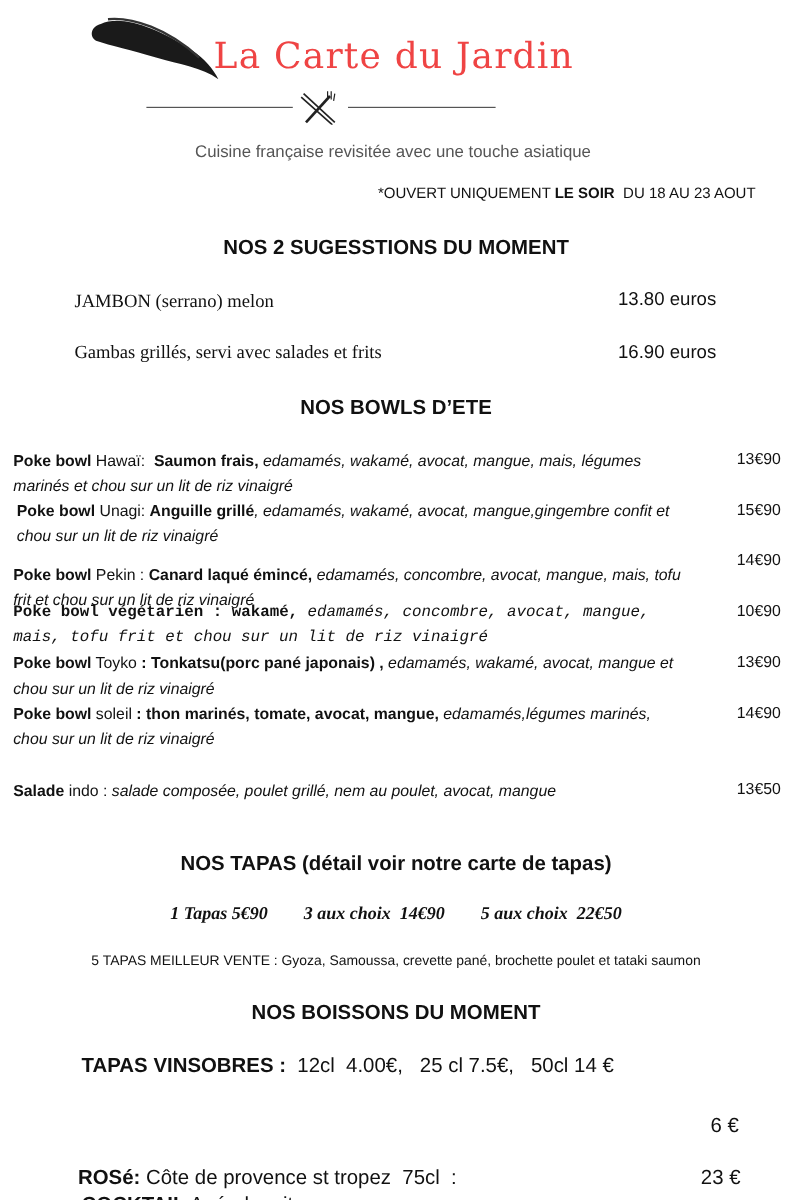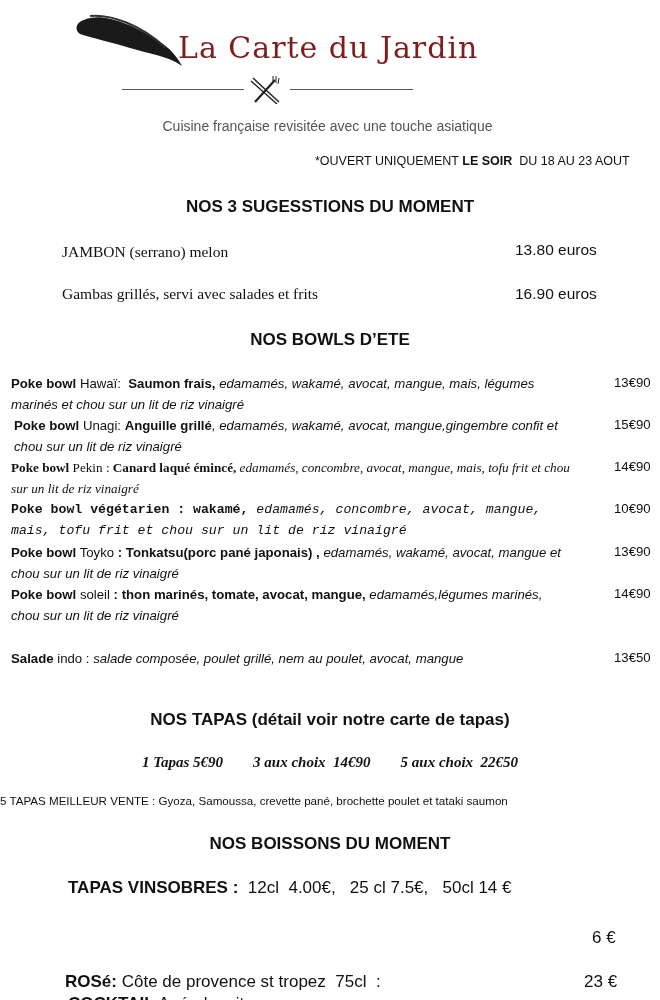--- a/index.html
+++ b/index.html
@@ -2,21 +2,21 @@
 <html><head>
 <meta charset="utf-8">
 <style>
   html, body { margin: 0; padding: 0; background: #ffffff; }
   body { width: 660px; height: 1000px; position: relative; overflow: hidden;
          font-family: "Liberation Sans", "DejaVu Sans", sans-serif; color: #111; }
   .abs { position: absolute; }
   
   .brush { left: 70px; top: 8px; width: 120px; height: 60px; }
   .logo-title { left: 178px; top: 30px; font-family: "DejaVu Serif", serif; font-size: 30px;
-                letter-spacing: 1px; color: #7f1d1d; font-weight: normal; }
+                letter-spacing: 1px; color: #ef4444; font-weight: normal; }
   .rule { height: 1px; background: #555; top: 89px; }
   .rule.left { left: 122px; width: 122px; }
   .rule.right { left: 290px; width: 123px; }
   .cutlery { left: 249px; top: 74px; width: 34px; height: 30px; }
   .tagline { left: 0; width: 655px; top: 118px; text-align: center; font-size: 14px; color: #555; }
   .notice { left: 315px; top: 154px; font-size: 12.5px; color: #111; white-space: nowrap; }
   .notice b { font-weight: bold; }
   
   .section-heading { left: 0; width: 660px; text-align: center; font-weight: bold; font-size: 17px; }
   
@@ -24,21 +24,21 @@
   .sugg-price { left: 515px; font-size: 15.5px; }
   
   .bowl { left: 11px; width: 560px; font-size: 13.2px; line-height: 21px; }
   .bowl .it { font-style: italic; }
   .bowl b { font-weight: bold; }
   .bowl-price { left: 614px; font-size: 13.2px; }
   
   .tapas-prices { left: 0; width: 660px; text-align: center; font-family: "Liberation Serif", "DejaVu Serif", serif;
                   font-weight: bold; font-size: 15px; word-spacing: 0; }
   .tapas-prices span { display: inline-block; font-style: italic; }
-  .tapas-best { left: 0; width: 660px; font-size: 11.6px; }
+  .tapas-best { left: 0; width: 660px; text-align: center; font-size: 11.6px; }
   
   .drink { left: 68px; font-size: 17px; white-space: nowrap; }
   .drink b { font-weight: bold; }
   .drink-price { font-size: 17px; white-space: nowrap; }
 </style>
 </head>
 <body>
 
 <svg class="abs brush" viewBox="0 0 120 60">
   <path d="M14 12 C30 4, 60 14, 90 34 C100 40, 108 50, 112 58 C98 48, 80 46, 60 40 C40 34, 22 30, 10 26 C4 22, 6 14, 14 12 Z" fill="#1a1a1a"></path>
@@ -52,39 +52,39 @@
   <line x1="26" y1="6" x2="6" y2="28" stroke="#222" stroke-width="2.2"></line>
   <path d="M24 2 L24 8 M27 2 L27 9 M30 4 L29 10" stroke="#222" stroke-width="1"></path>
 </svg>
 <div class="abs rule right"></div>
 <div class="abs tagline">Cuisine française revisitée avec une touche asiatique</div>
 
 <div class="abs notice">
   <span>*OUVERT UNIQUEMENT </span><b>LE SOIR</b><span style="white-space:pre">  DU 18 AU 23 AOUT</span>
 </div>
 
-<div class="abs section-heading" style="top:197px;">NOS 3 SUGESSTIONS DU MOMENT</div>
+<div class="abs section-heading" style="top:197px;">NOS 2 SUGESSTIONS DU MOMENT</div>
 <div class="abs sugg-name" style="top:243px;">JAMBON (serrano) melon</div>
 <div class="abs sugg-price" style="top:241px;">13.80 euros</div>
 <div class="abs sugg-name" style="top:285px;">Gambas grillés, servi avec salades et frits</div>
 <div class="abs sugg-price" style="top:285px;">16.90 euros</div>
 
 <div class="abs section-heading" style="top:330px;">NOS BOWLS D’ETE</div>
 
 <div class="abs bowl" style="top:373px;">
   <b>Poke bowl</b><span style="white-space:pre"> Hawaï:  </span><b>Saumon frais,</b><span class="it"> edamamés, wakamé, avocat, mangue, mais, légumes marinés et chou sur un lit de riz vinaigré</span>
 </div>
 <div class="abs bowl-price" style="top:375px;">13€90</div>
 
 <div class="abs bowl" style="top:415px; left:14px;">
   <b>Poke bowl</b><span style="white-space:pre"> Unagi: </span><b>Anguille grillé</b><span class="it">, edamamés, wakamé, avocat, mangue,gingembre confit et chou sur un lit de riz vinaigré</span>
 </div>
 <div class="abs bowl-price" style="top:417px;">15€90</div>
 
-<div class="abs bowl" style="top:457px;font-family:Liberation Serif, serif;">
+<div class="abs bowl" style="top:468px;">
   <b>Poke bowl</b><span style="white-space:pre"> Pekin : </span><b>Canard laqué émincé,</b><span class="it"> edamamés, concombre, avocat, mangue, mais, tofu frit et chou sur un lit de riz vinaigré</span>
 </div>
 <div class="abs bowl-price" style="top:459px;">14€90</div>
 
 <div class="abs bowl" style="top:499px;font-family:Liberation Mono, monospace;">
   <b>Poke bowl</b><span style="white-space:pre"> </span><b>végétarien : wakamé,</b><span class="it"> edamamés, concombre, avocat, mangue, mais, tofu frit et chou sur un lit de riz vinaigré</span>
 </div>
 <div class="abs bowl-price" style="top:501px;">10€90</div>
 
 <div class="abs bowl" style="top:542px;">

